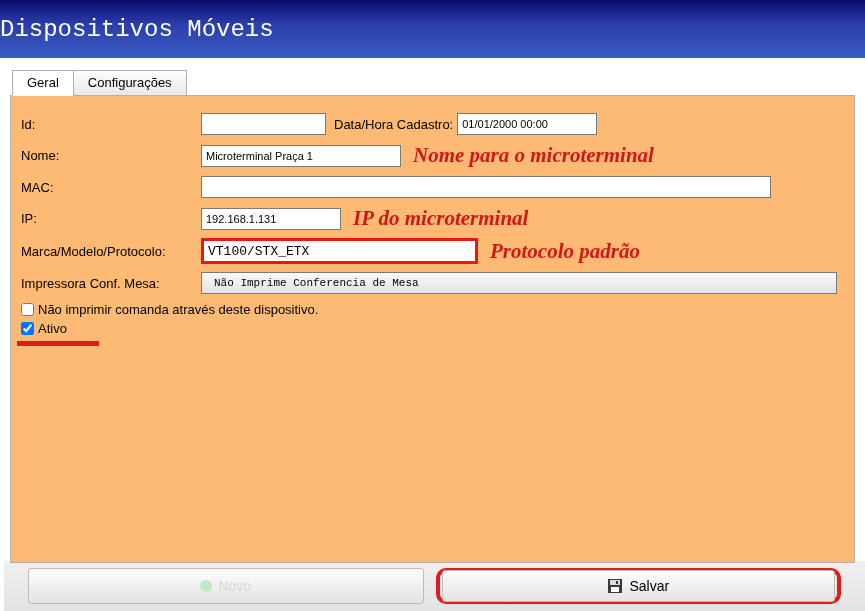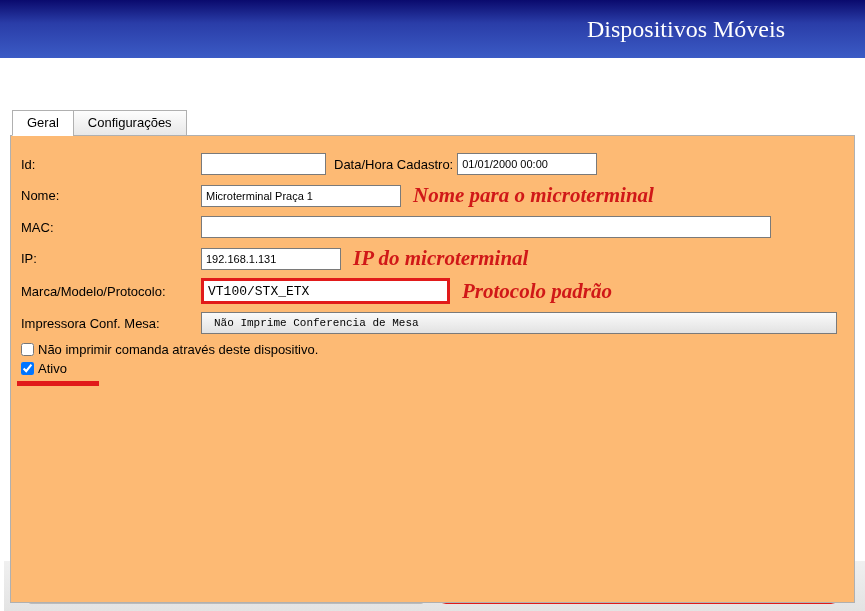--- a/index.html
+++ b/index.html
@@ -14,38 +14,36 @@
     position: relative;
   }
   .header {
     height: 58px;
     background: linear-gradient(to bottom, #0a0a6d, #2a3da8 40%, #3b5bc5 100%);
     color: #fff;
     font-size: 24px;
     font-weight: 400;
     display: flex;
     align-items: center;
-    justify-content: flex-end;
     padding-right: 80px;
-    font-family: Liberation Serif, serif;
+    font-family: Liberation Mono, monospace;
   }
   .tab-strip {
     display: flex;
     margin: 12px 0 0 12px;
     position: relative;
     z-index: 2;
   }
   .tab {
     padding: 4px 14px 5px 14px;
     border: 1px solid #b0b0b0;
     background: linear-gradient(to bottom, #fdfdfd, #e8e8e8);
     font-size: 13px;
     margin-right: -1px;
     cursor: default;
-    margin-top: 40px;
   }
   .tab.active {
     background: #fff;
     border-bottom: 1px solid #fff;
   }
   .tab-panel {
     border: 1px solid #b0b0b0;
     margin: -1px 10px 0 10px;
     padding: 16px 10px 10px 10px;
     height: 468px;
@@ -80,21 +78,21 @@
     align-items: center;
     padding: 0 12px;
     width: 636px;
   }
   .dd-highlight {
     border: 3px solid #e11a1a;
     background: #fff !important;
     font-family: "Courier New", monospace;
     padding: 0 4px;
     height: 26px;
-    width: 249px;
+    width: 277px;
     display: flex;
     align-items: center;
   }
   .annot {
     font-family: Georgia, "Times New Roman", serif;
     font-style: italic;
     font-weight: bold;
     color: #d01818;
     font-size: 21px;
     margin-left: 12px;

